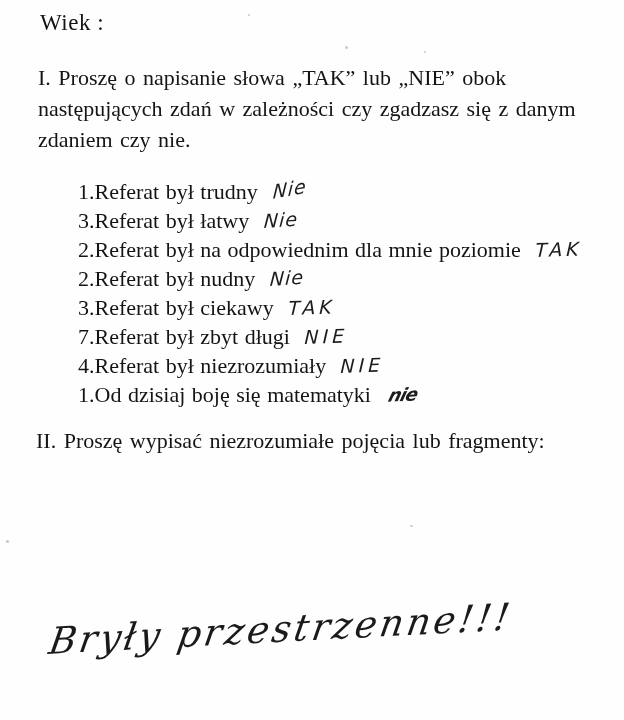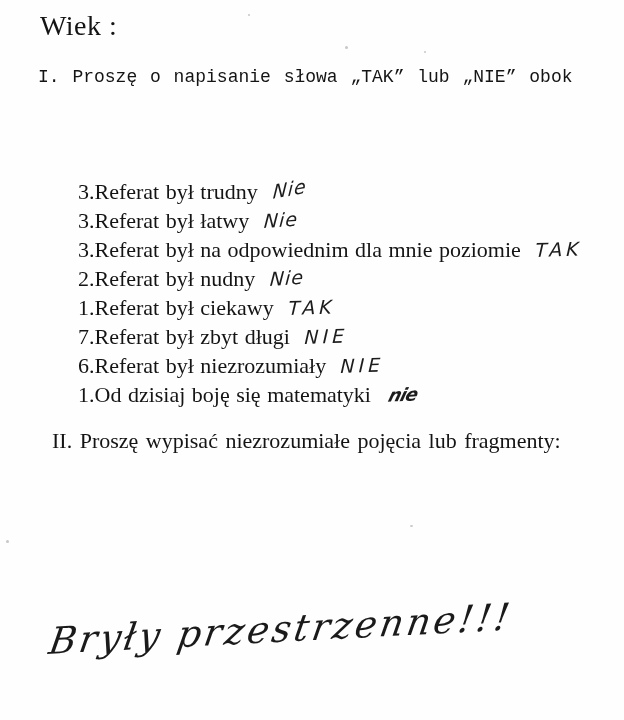--- a/index.html
+++ b/index.html
@@ -13,32 +13,31 @@
     height: 720px;
     background: #fefefe;
     font-family: "Liberation Serif", serif;
     color: #141414;
     overflow: hidden;
   }
   .age-line {
     position: absolute;
     left: 40px;
     top: 10px;
-    font-size: 28px;
+    font-size: 23px;
     letter-spacing: 0.5px;
   }
   .instruction {
     position: absolute;
     left: 38px;
     top: 62px;
     width: 570px;
-    font-size: 18px;
+    font-size: 22px;
     line-height: 31px;
     word-spacing: 2px;
-    font-family: Liberation Mono, monospace;
   }
   .question-list {
     position: absolute;
     left: 78px;
     top: 177px;
     width: 540px;
   }
   .question-row {
     height: 29px;
     line-height: 29px;
@@ -55,21 +54,21 @@
     font-size: 19px;
     transform: rotate(-4deg) skewX(-8deg);
     transform-origin: left bottom;
     letter-spacing: 1px;
   }
   .hand-caps { letter-spacing: 4px; transform: rotate(-2deg) skewX(-4deg); }
   .hand-slant { transform: rotate(-10deg) skewX(-14deg); }
   .hand-scribble { transform: rotate(-3deg) skewX(-18deg); letter-spacing: -1px; font-weight: bold; font-size: 18px; }
   .section-label {
     position: absolute;
-    left: 52px;
+    left: 36px;
     font-size: 22px;
     word-spacing: 2px;
     white-space: nowrap;
   }
   .sec2 { top: 428px; }
   .sec3 { top: 592px; }
   .hand-big {
     position: absolute;
     left: 46px;
     top: 620px;
@@ -96,43 +95,45 @@
 </style>
 </head>
 <body>
 
 <div class="page">
 
   <div class="age-line">Wiek :</div>
 
   <div class="instruction">
     <div>I. Proszę o napisanie słowa „TAK” lub „NIE” obok</div>
+    <div>następujących zdań w zależności czy zgadzasz się z danym</div>
+    <div>zdaniem czy nie.</div>
   </div>
 
   <div class="question-list">
     <div class="question-row">
-      <span>3.Referat był trudny</span><span class="hand hand-slant">Nie</span>
+      <span>1.Referat był trudny</span><span class="hand hand-slant">Nie</span>
     </div>
     <div class="question-row">
       <span>3.Referat był łatwy</span><span class="hand">Nie</span>
     </div>
     <div class="question-row">
-      <span>3.Referat był na odpowiednim dla mnie poziomie</span><span class="hand hand-caps">TAK</span>
+      <span>2.Referat był na odpowiednim dla mnie poziomie</span><span class="hand hand-caps">TAK</span>
     </div>
     <div class="question-row">
       <span>2.Referat był nudny</span><span class="hand">Nie</span>
     </div>
     <div class="question-row">
-      <span>1.Referat był ciekawy</span><span class="hand hand-caps">TAK</span>
+      <span>3.Referat był ciekawy</span><span class="hand hand-caps">TAK</span>
     </div>
     <div class="question-row">
       <span>7.Referat był zbyt długi</span><span class="hand hand-caps">NIE</span>
     </div>
     <div class="question-row">
-      <span>6.Referat był niezrozumiały</span><span class="hand hand-caps">NIE</span>
+      <span>4.Referat był niezrozumiały</span><span class="hand hand-caps">NIE</span>
     </div>
     <div class="question-row">
       <span>1.Od dzisiaj boję się matematyki</span><span class="hand hand-scribble">nie</span>
     </div>
   </div>
 
   <div class="section-label sec2">II. Proszę wypisać niezrozumiałe pojęcia lub fragmenty:</div>
 
 
   <div class="hand-big">Bryły przestrzenne!!!</div>

